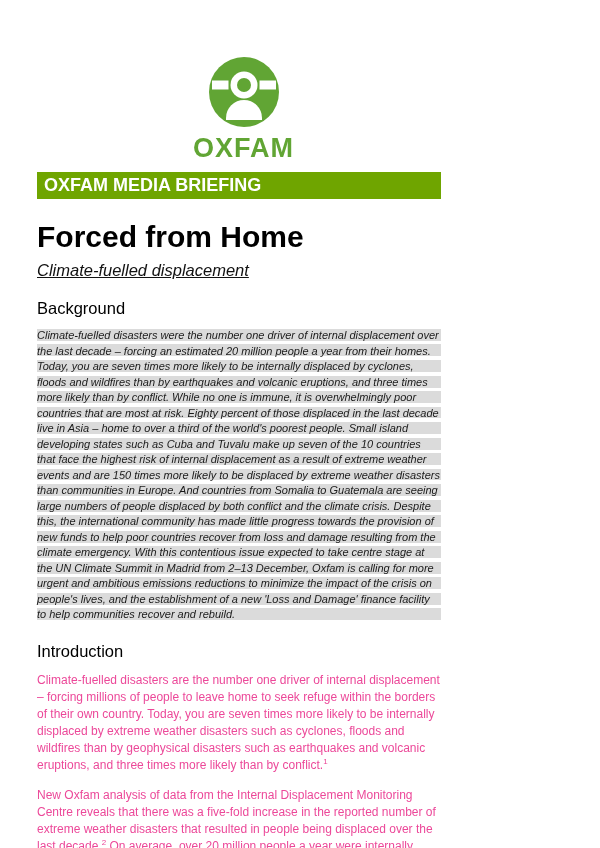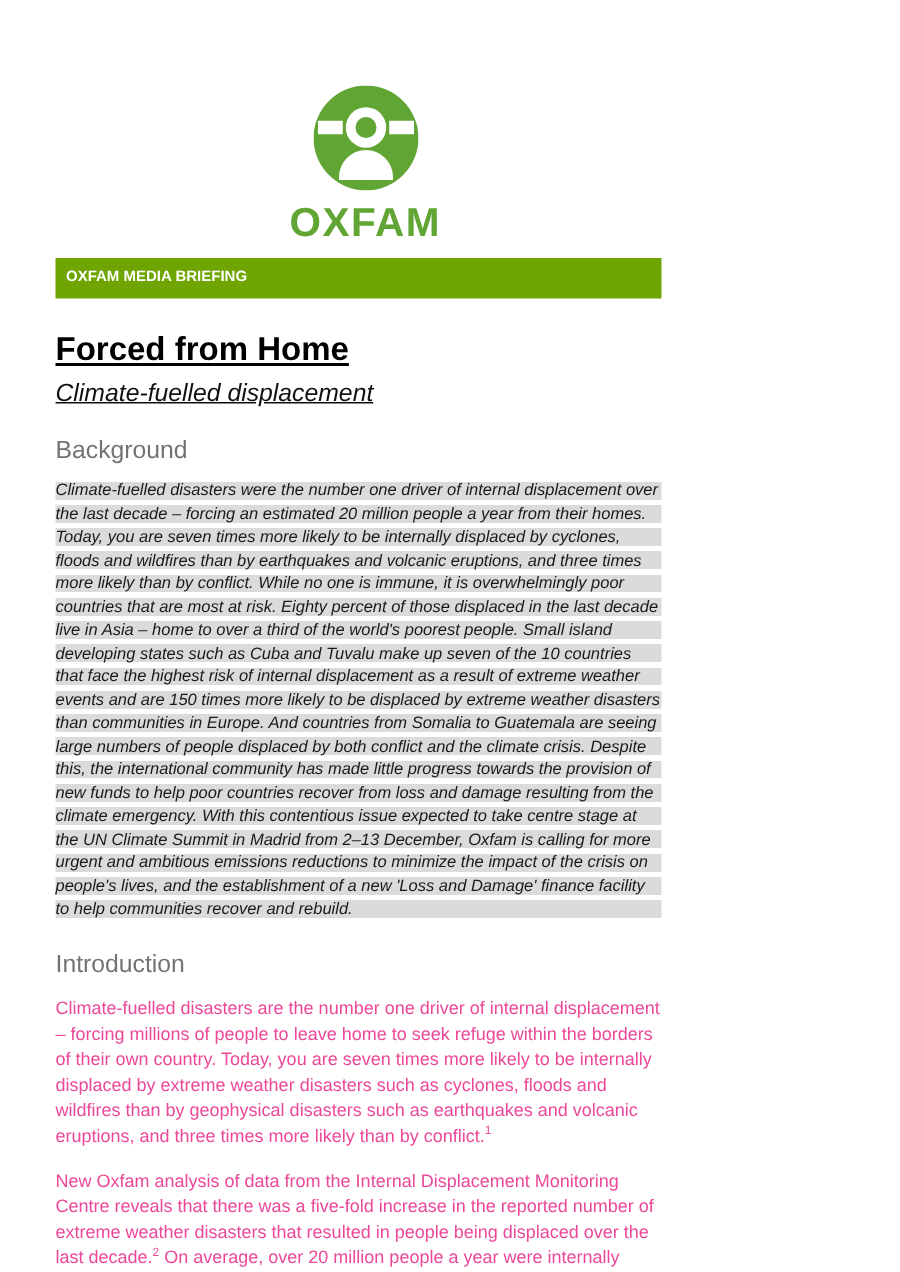--- a/index.html
+++ b/index.html
@@ -22,44 +22,43 @@
     font-size:27px;
     font-weight:bold;
     letter-spacing:1px;
     color:var(--logo-green,#61A534);
   }
   .banner {
     margin-top:8px;
     background:var(--banner-green,#6FA500);
     color:var(--banner-text,#fff);
     font-weight:bold;
-    font-size:10px;
+    font-size:18px;
     line-height:20px;
     padding:3px 6px 4px 7px;
   }
   h1.title {
     margin:21px 0 0;
-    font-size:22px;
+    font-size:30px;
     font-weight:bold;
     color:#000;
     letter-spacing:0;
-    text-decoration:underline;
   }
   .subtitle {
     margin-top:7px;
     font-style:italic;
     font-size:16.5px;
     color:#111;
     text-decoration:underline;
   }
   h2.section-heading {
     margin:19px 0 0;
     font-size:16.5px;
     font-weight:normal;
-    color:#737373;
+    color:#000000;
   }
   p.box {
     margin:10px 0 0;
     font-style:italic;
     font-size:11px;
     line-height:15.5px;
     color:#1a1a1a;
     background:repeating-linear-gradient(
       to bottom,
       #ffffff 0px 1px,

